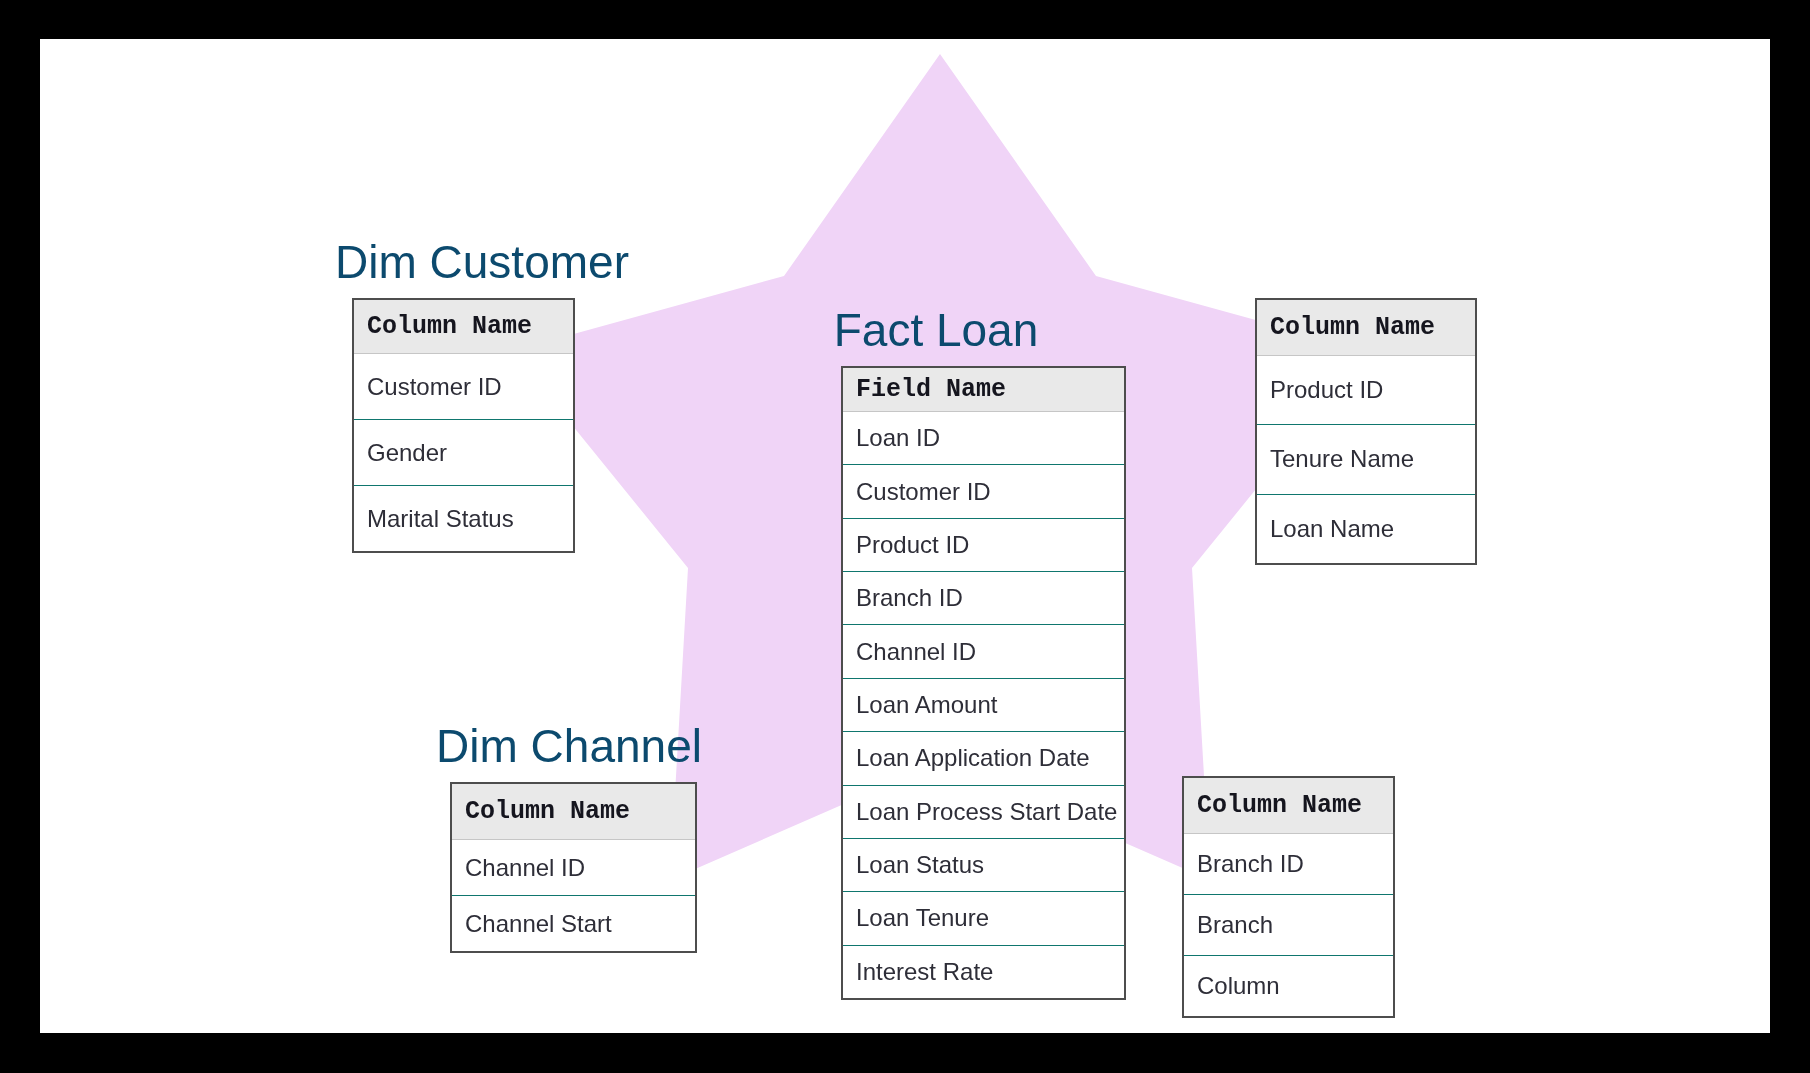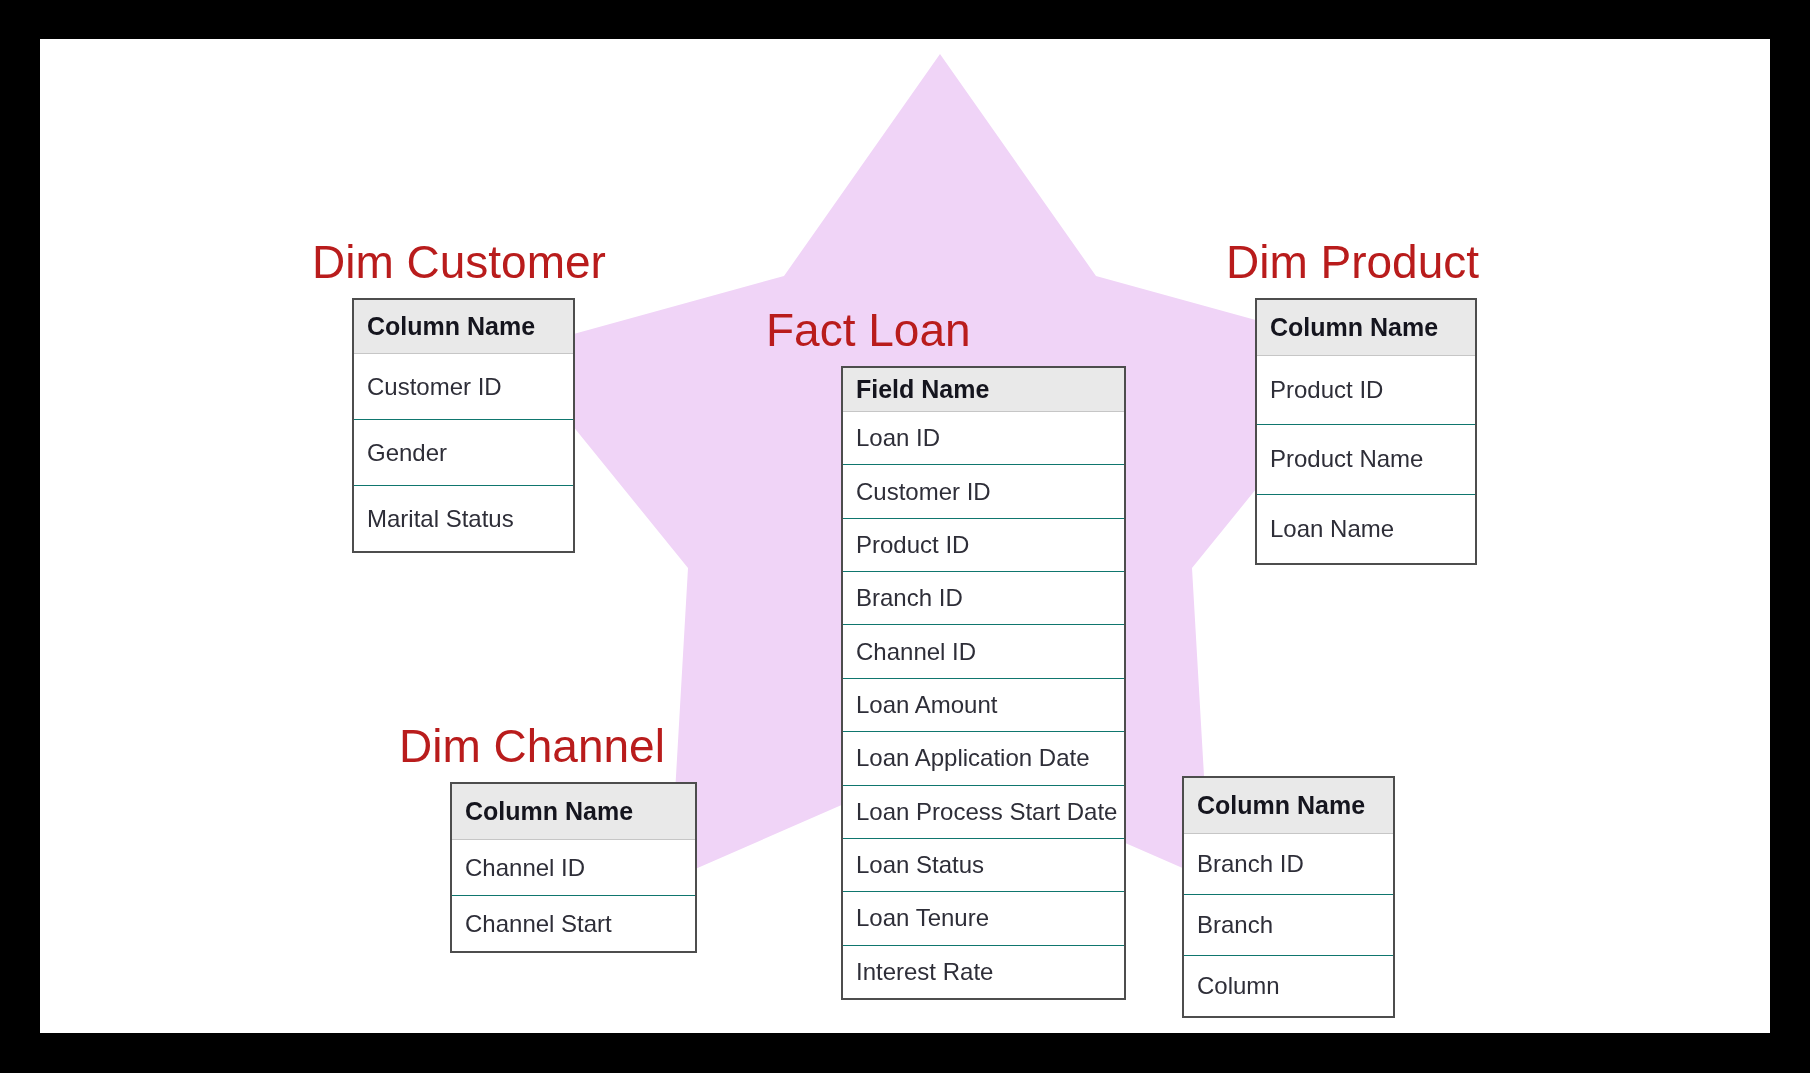--- a/index.html
+++ b/index.html
@@ -12,39 +12,40 @@
   .frame { position: relative; width: 1810px; height: 1073px; background: #000; }
   .content {
     position: absolute; left: 40px; top: 39px;
     width: 1730px; height: 994px;
     background: #ffffff;
     overflow: hidden;
   }
   .star-svg { position: absolute; left: 0; top: 0; width: 1730px; height: 994px; z-index: 1; }
   .table-title {
     position: absolute; z-index: 3;
-    width: 340px; text-align: left;
-    font-size: 46px; font-weight: 500; color: #b91c1c;
+    width: 340px; text-align: center;
+    font-size: 46px; font-weight: 500; color: #0c4a6e;
     letter-spacing: 0px; line-height: 1.05; white-space: nowrap;
   }
   .tbl {
     position: absolute; z-index: 2;
     background: #ffffff;
     border: 2px solid #4d4d4d;
     box-sizing: border-box;
     display: flex; flex-direction: column;
   }
   .thead {
     flex: 0 0 auto;
     background: #e9e9e9;
     display: flex; align-items: center;
     padding-left: 13px;
     font-weight: bold; font-size: 25px; color: #15151e;
     border-bottom: 1px solid #c6c6c6;
     box-sizing: border-box;
+    font-family: Liberation Mono, monospace;
   }
   .rows { flex: 1 1 auto; display: flex; flex-direction: column; }
   .row {
     flex: 1 1 0;
     display: flex; align-items: center;
     padding-left: 13px;
     font-size: 24px; color: #2e2e38;
     box-sizing: border-box;
   }
   .row + .row { border-top: 1px solid #0f766e; }
@@ -101,26 +102,25 @@
           <div class="row">Channel ID</div>
           <div class="row">Loan Amount</div>
           <div class="row">Loan Application Date</div>
           <div class="row">Loan Process Start Date</div>
           <div class="row">Loan Status</div>
           <div class="row">Loan Tenure</div>
           <div class="row">Interest Rate</div>
         </div>
     </div>
 
-    <div class="table-title" id="title-product">Dim Product</div>
     <div class="tbl" id="tbl-product">
       <div class="thead">Column Name</div>
       <div class="rows">
           <div class="row">Product ID</div>
-          <div class="row">Product Name</div>
+          <div class="row">Tenure Name</div>
           <div class="row">Loan Name</div>
         </div>
     </div>
 
     <div class="table-title" id="title-channel">Dim Channel</div>
     <div class="tbl" id="tbl-channel">
       <div class="thead">Column Name</div>
       <div class="rows">
           <div class="row">Channel ID</div>
           <div class="row">Channel Start</div>

